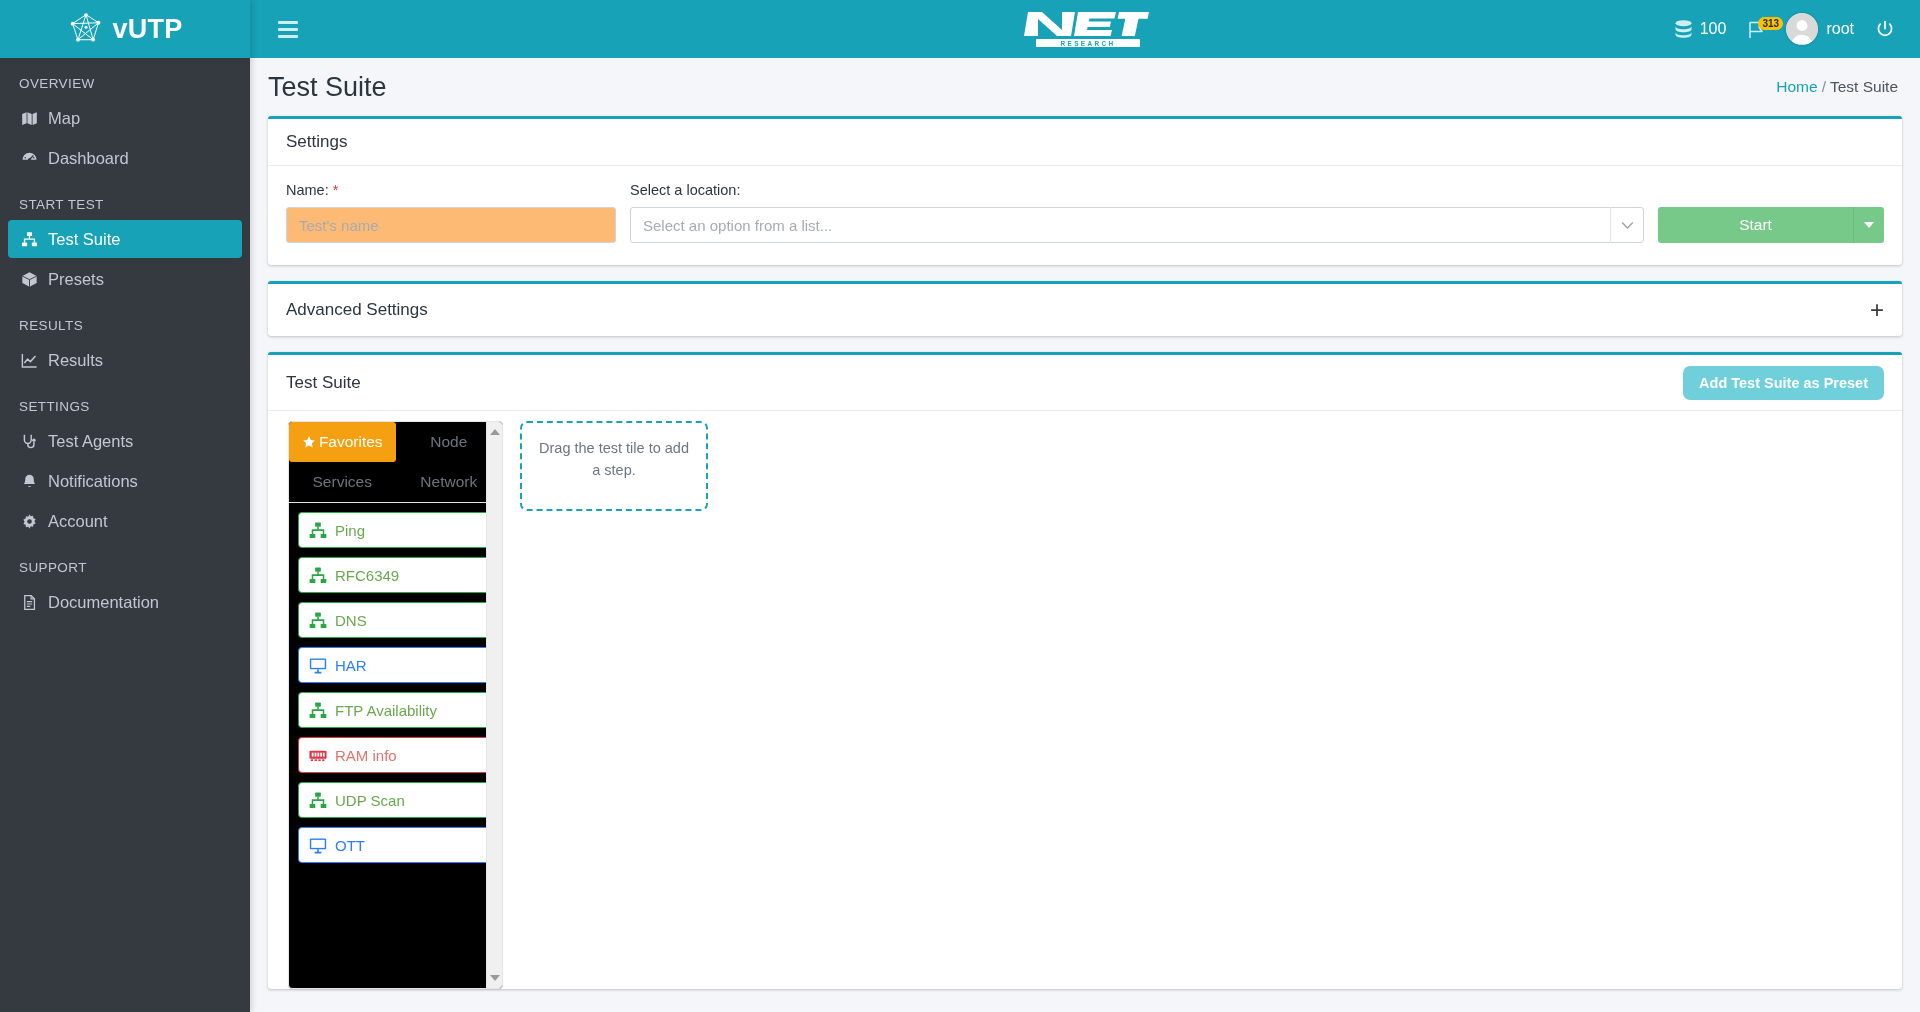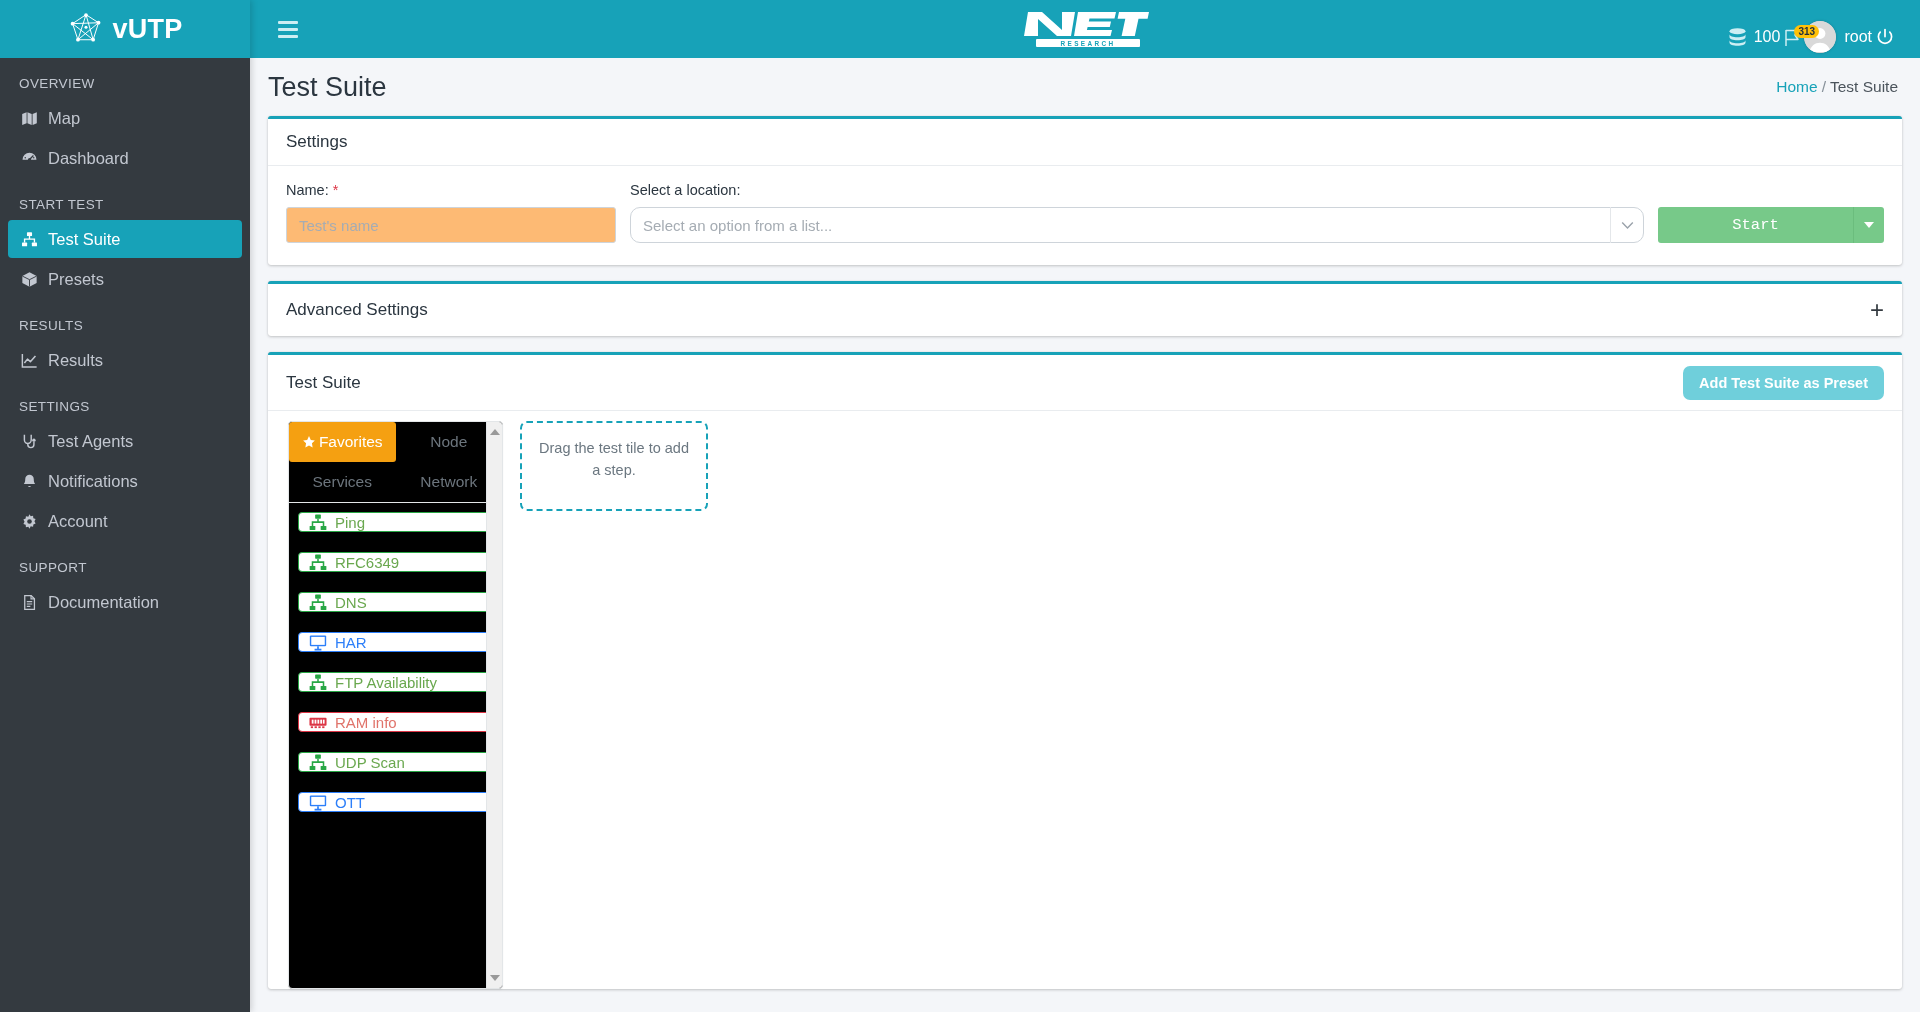--- a/index.html
+++ b/index.html
@@ -61,22 +61,22 @@
     width: 20px; height: 17px; margin-left: 28px;
     display: flex; flex-direction: column; justify-content: space-between;
     cursor: pointer;
   }
   #hamburger span { display:block; height: 3px; background: #cdeef3; border-radius:1px; }
 
   #netlogo { position: absolute; left: 50%; transform: translateX(-50%);
              top: 6px; width: 130px; height: 44px; }
 
   #topright {
-    position: absolute; right: 26px; top: 16px; height: 42px;
-    display: flex; align-items: center; gap: 4px;
+    position: absolute; right: 26px; top: 8px; height: 42px;
+    display: flex; align-items: center; gap: 22px;
   }
   .tr-item { display: flex; align-items: center; gap: 8px; color: #fff; font-size: 16px; cursor: pointer; }
   .tr-item svg { display:block; }
   .flag-wrap { position: relative; display:flex; align-items:center; }
   .flag-badge {
     position: absolute; left: 10px; top: -3px;
     background: #ffc107; color: #1f2d3d;
     font-size: 10px; font-weight: bold;
     border-radius: 9px; padding: 1px 4px 1px 4px;
     line-height: 11px;
@@ -127,36 +127,36 @@
     width: 100%; height: 36px;
     border: 1px solid #ced4da; border-radius: 3px;
     padding: 0 12px; font-size: 15px; color: #495057;
     font-family: "Liberation Sans", sans-serif;
     background: #fdba74; outline: none;
   }
   .inp::placeholder { color: #a5acb3; }
   .selwrap { position: relative; width: 100%; }
   .selbox {
     width:100%; height: 36px;
-    border: 1px solid #ced4da; border-radius: 10px;
+    border: 1px solid #ced4da; border-radius: 3px;
     display:flex; align-items:center;
     font-size: 15px; color:#a5acb3; padding: 0 12px;
     background:#fff; cursor: pointer;
   }
   .sel-caret {
     position:absolute; right:0; top:0; height:36px; width: 34px;
     display:flex; align-items:center; justify-content:center;
     border-left: 1px solid #e4e7ea; color:#9aa2aa;
   }
   .btn-start-group { display:flex; height: 36px; }
   .btn-start {
     background: #77c989; color:#fff; border: none;
     width: 195px; font-size: 15.5px; cursor: pointer;
     border-radius: 3px 0 0 3px;
-    font-family: Liberation Mono, monospace;
+    font-family: Liberation Sans, sans-serif;
   }
   .btn-start-caret {
     background: #77c989; width: 31px; border-radius: 0 3px 3px 0;
     border-left: 1px solid #6bbd7d;
     display:flex; align-items:center; justify-content:center; cursor:pointer;
   }
   .caret-dn {
     width:0;height:0;border-left:5px solid transparent;border-right:5px solid transparent;
     border-top:6px solid #fff;
   }
@@ -188,21 +188,21 @@
     color: #6c757d; cursor: pointer;
   }
   .tab.active {
     background: #f5a011; color:#fff; border-radius: 3px;
     display:flex; align-items:center; justify-content:center; gap:3px;
   }
   .tilelist { padding: 9px 9px 9px 9px; }
   .tile {
     display:flex; align-items:center; gap: 6px;
     border: 1px solid #28a745; border-radius: 4px;
-    height: 20px; margin-bottom: 20px;
+    height: 36px; margin-bottom: 9px;
     padding: 0 8px;
     font-size: 15px; color: #6aa84f;
     background: #fff; cursor: grab;
   }
   .tile.blue  { border-color:#2d7ff9; color:#2d7ff9; }
   .tile.red   { border-color:#dc3545; color:#e0736a; }
   .tile.green { border-color:#28a745; color:#6aa84f; }
   .tile .tic { width: 22px; height: 20px; flex:0 0 22px; display:flex; align-items:center; justify-content:center;}
   .tile .tic svg { display:block; }
 

